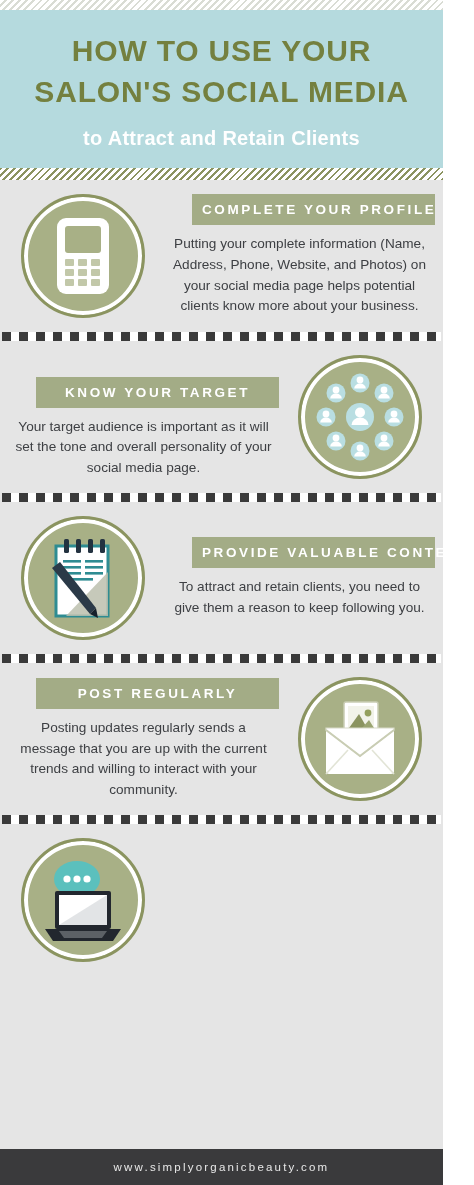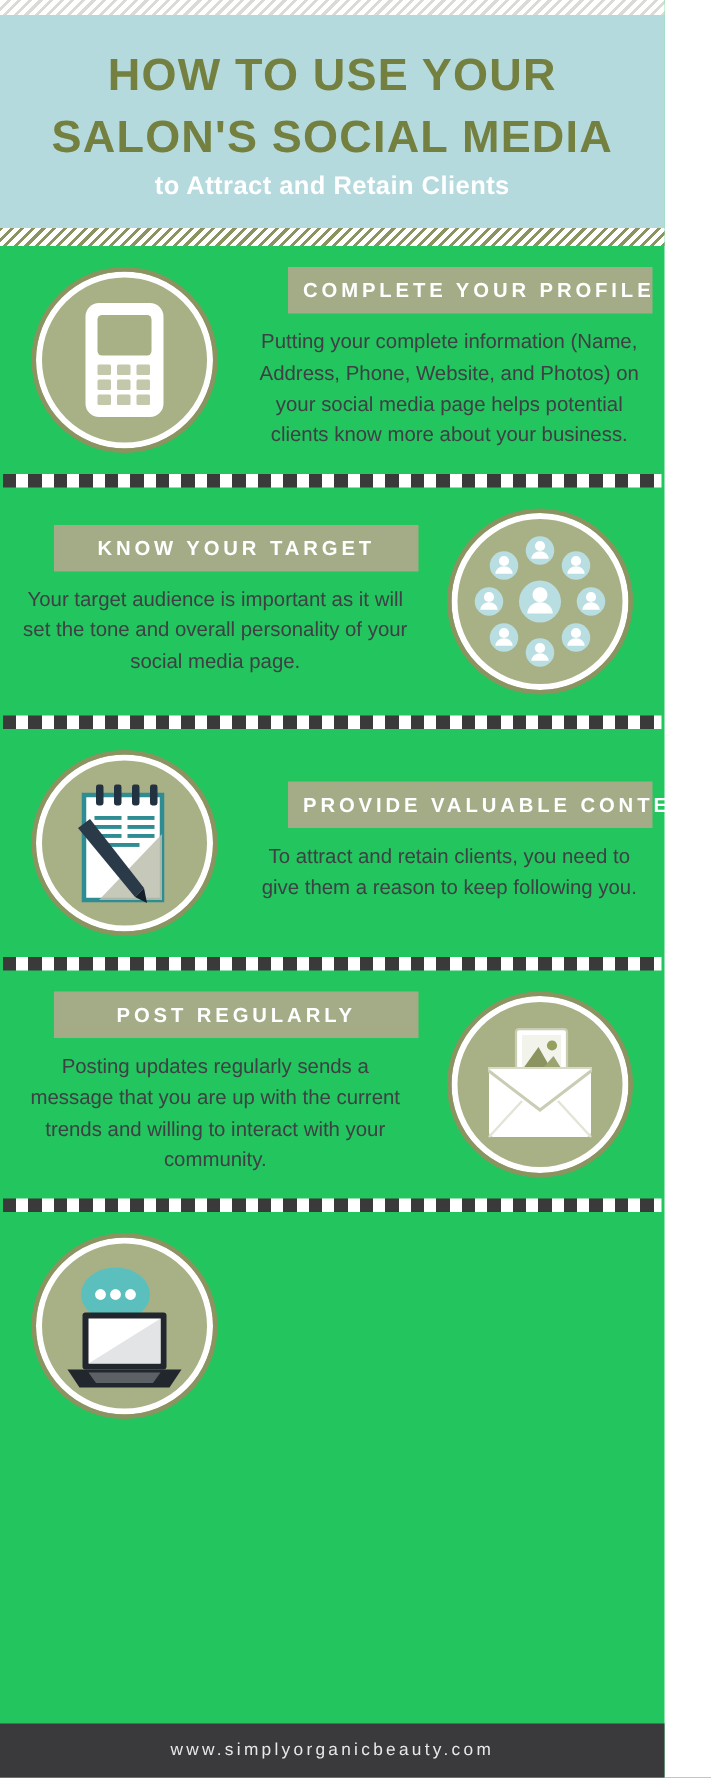--- a/index.html
+++ b/index.html
@@ -5,21 +5,21 @@
   * { box-sizing: border-box; margin: 0; padding: 0; }
 
   body {
     width: 474px;
     height: 1185px;
     background: #ffffff;
     font-family: "Liberation Sans", sans-serif;
     overflow: hidden;
   }
 
-  .page { width: 443px; height: 1185px; position: relative; background:#22c55e; }
+  .page { width: 443px; height: 1185px; position: relative; background:#e5e5e5; }
 
   
   .stripe-top {
     height: 10px;
     background: repeating-linear-gradient(
       -45deg,
       #d9dcd4 0px, #d9dcd4 2px,
       #ffffff 2px, #ffffff 5px
     );
   }
@@ -41,45 +41,45 @@
   .header h1 {
     color: #74803f;
     font-size: 30px;
     font-weight: bold;
     letter-spacing: 0.8px;
     line-height: 1.38;
     text-transform: uppercase;
   }
   .header .subtitle {
     color: #ffffff;
-    font-size: 17px;
+    font-size: 20px;
     font-weight: bold;
     letter-spacing: 0.3px;
-    margin-top: 1px;
+    margin-top: 14px;
   }
 
   
   .dash-sep {
     height: 9px;
     margin: 0 2px;
     background: repeating-linear-gradient(
       to right,
       #3a3a3a 0px, #3a3a3a 9px,
       #ffffff 9px, #ffffff 17px
     );
   }
 
   
   .section {
     display: flex;
     align-items: center;
     padding: 14px 8px;
     gap: 6px;
   }
-  .section.reverse { flex-direction: row-reverse; }
+  .section.reverse { flex-direction: row-reverse; align-items: flex-end; }
 
   .icon-col {
     flex: 0 0 150px;
     display: flex;
     justify-content: center;
     align-items: center;
   }
   .text-col { flex: 1 1 auto; min-width: 0; }
 
   

